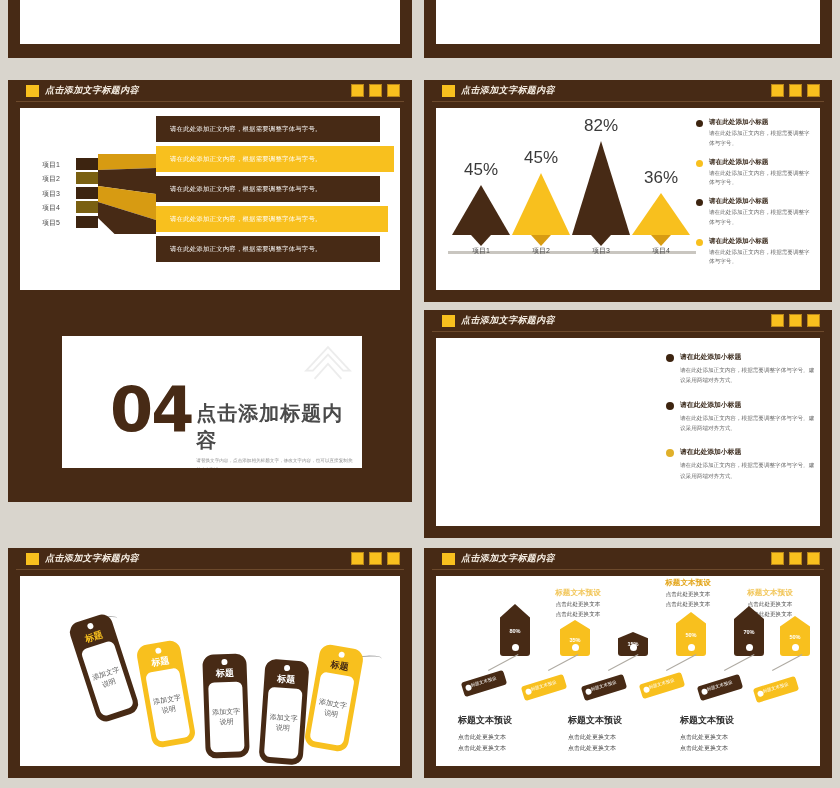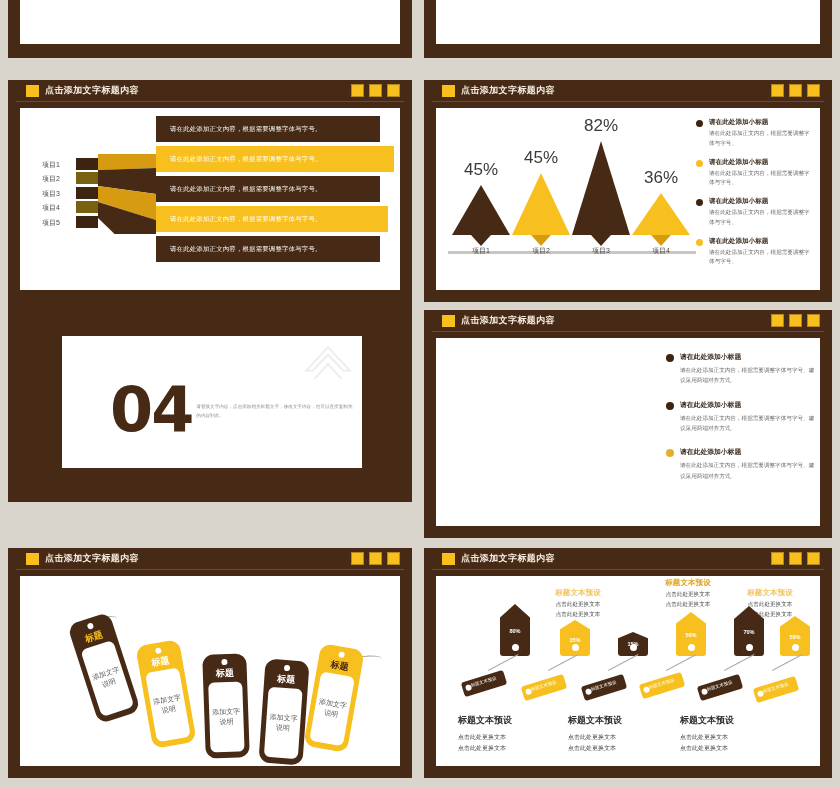--- a/index.html
+++ b/index.html
@@ -22,20 +22,21 @@
   }
   .slide-inner{
     position:absolute;
     background:#ffffff;
     overflow:hidden;
   }
   
   .hdr{
     position:absolute;left:0;top:0;right:0;height:22px;
     background:#472a15;
+    font-style:italic;
   }
   .hdr-sq{
     position:absolute;left:18px;top:5px;width:13px;height:12px;
     background:#f8c01e;
   }
   .hdr-title{
     position:absolute;left:37px;top:4px;
     color:#f6eee3;font-size:9px;font-weight:bold;letter-spacing:.4px;
     white-space:nowrap;
   }
@@ -304,20 +305,21 @@
 
   <div class="slide" id="slide3">
     <div class="slide-inner">
       <svg class="wm" viewBox="0 0 60 50">
         <path d="M4 34 L30 6 L56 34 L48 34 L30 15 L12 34 Z" fill="none" stroke="#8d8d8d" stroke-width="2.2"></path>
         <path d="M14 44 L30 26 L46 44" fill="none" stroke="#8d8d8d" stroke-width="2.2"></path>
       </svg>
       <div class="s3-wrap">
         <div class="s3-num">04</div>
         <div class="s3-right">
+          <div class="s3-title">点击添加标题内容</div>
           <div class="s3-sub">请替换文字内容，点击添加相关标题文字，修改文字内容，也可以直接复制您的内容到此。</div>
         </div>
       </div>
     </div>
   </div>
 
   <div class="slide" id="slide4">
     <div class="hdr">
       <span class="hdr-sq"></span>
       <span class="hdr-title">点击添加文字标题内容</span>

